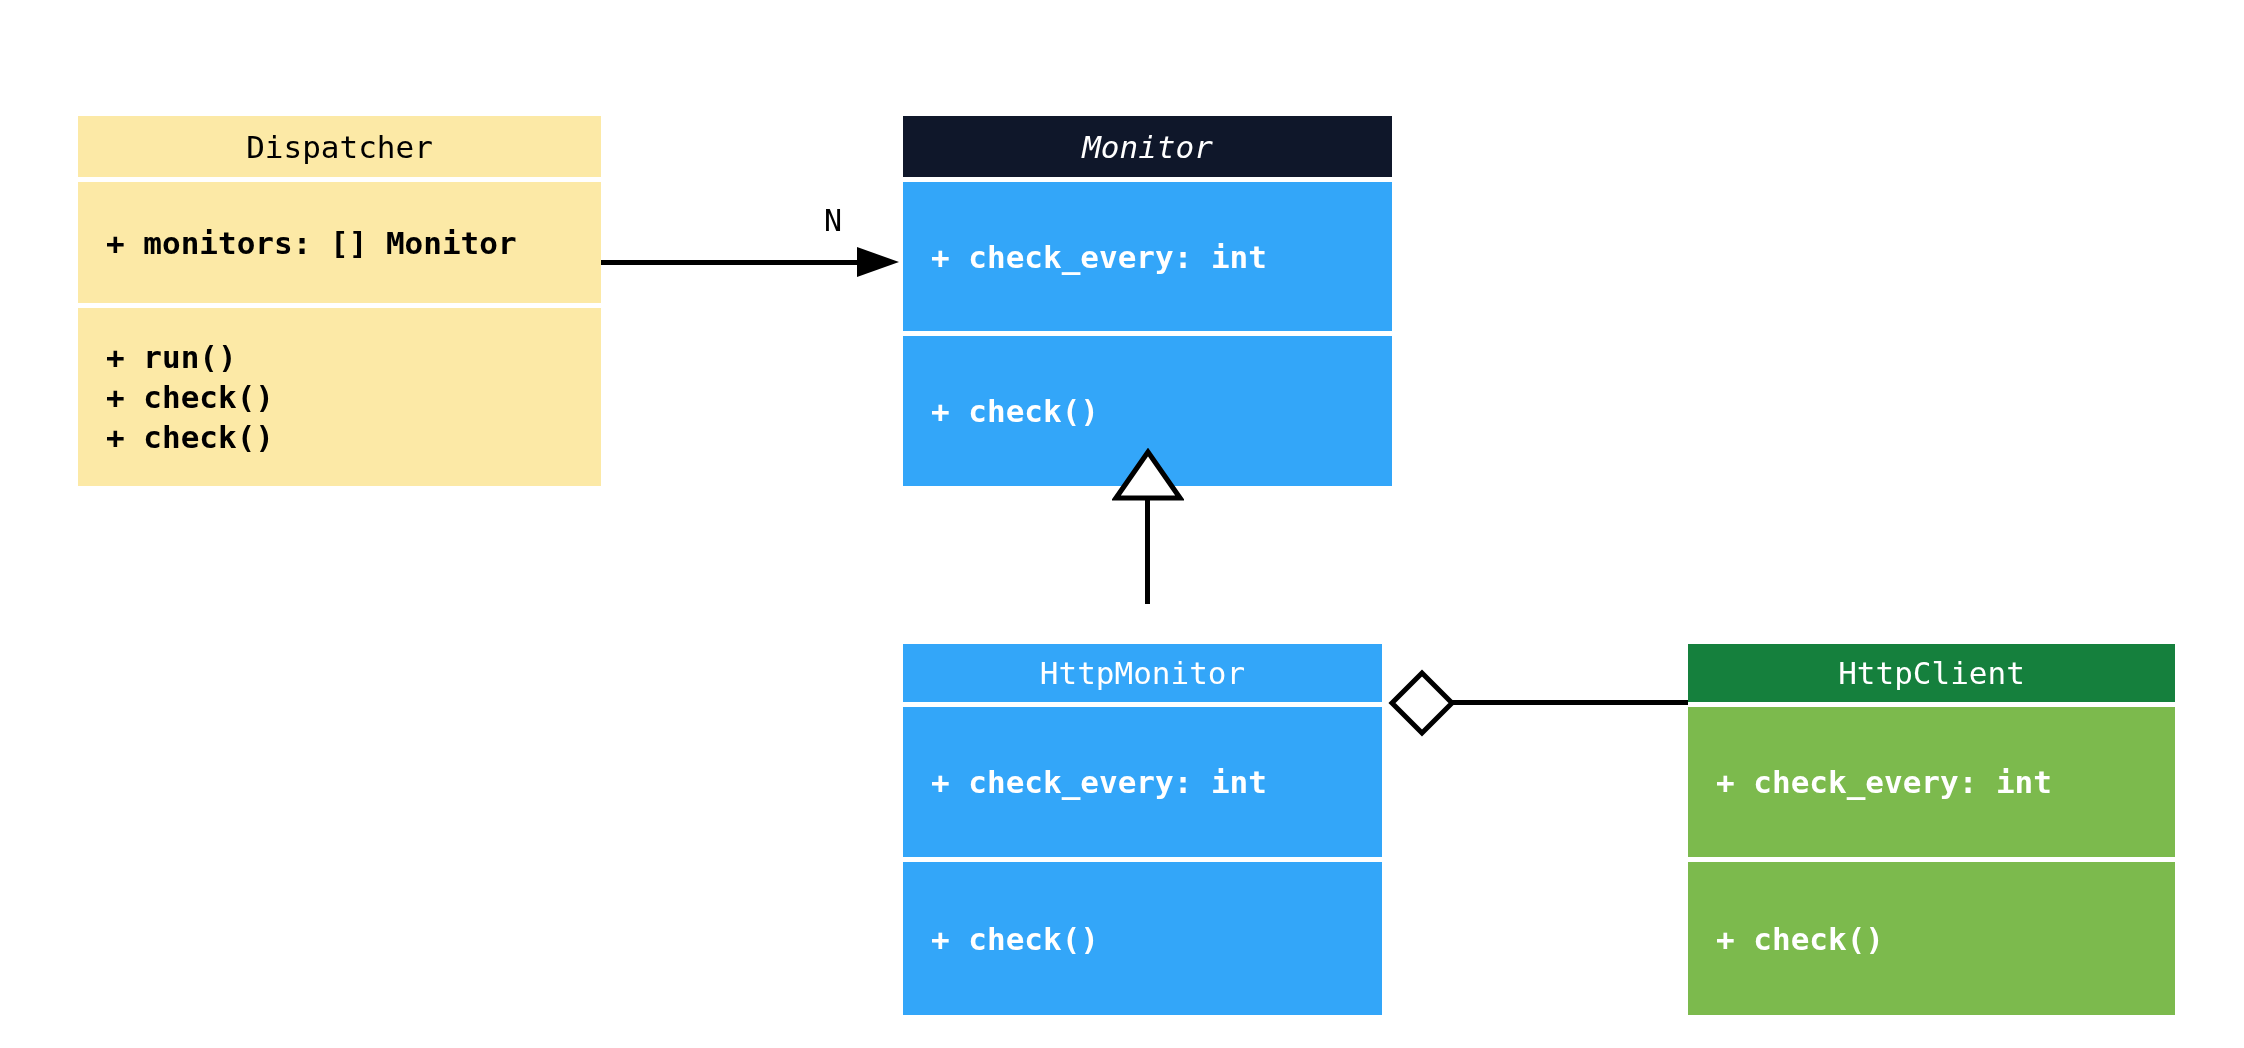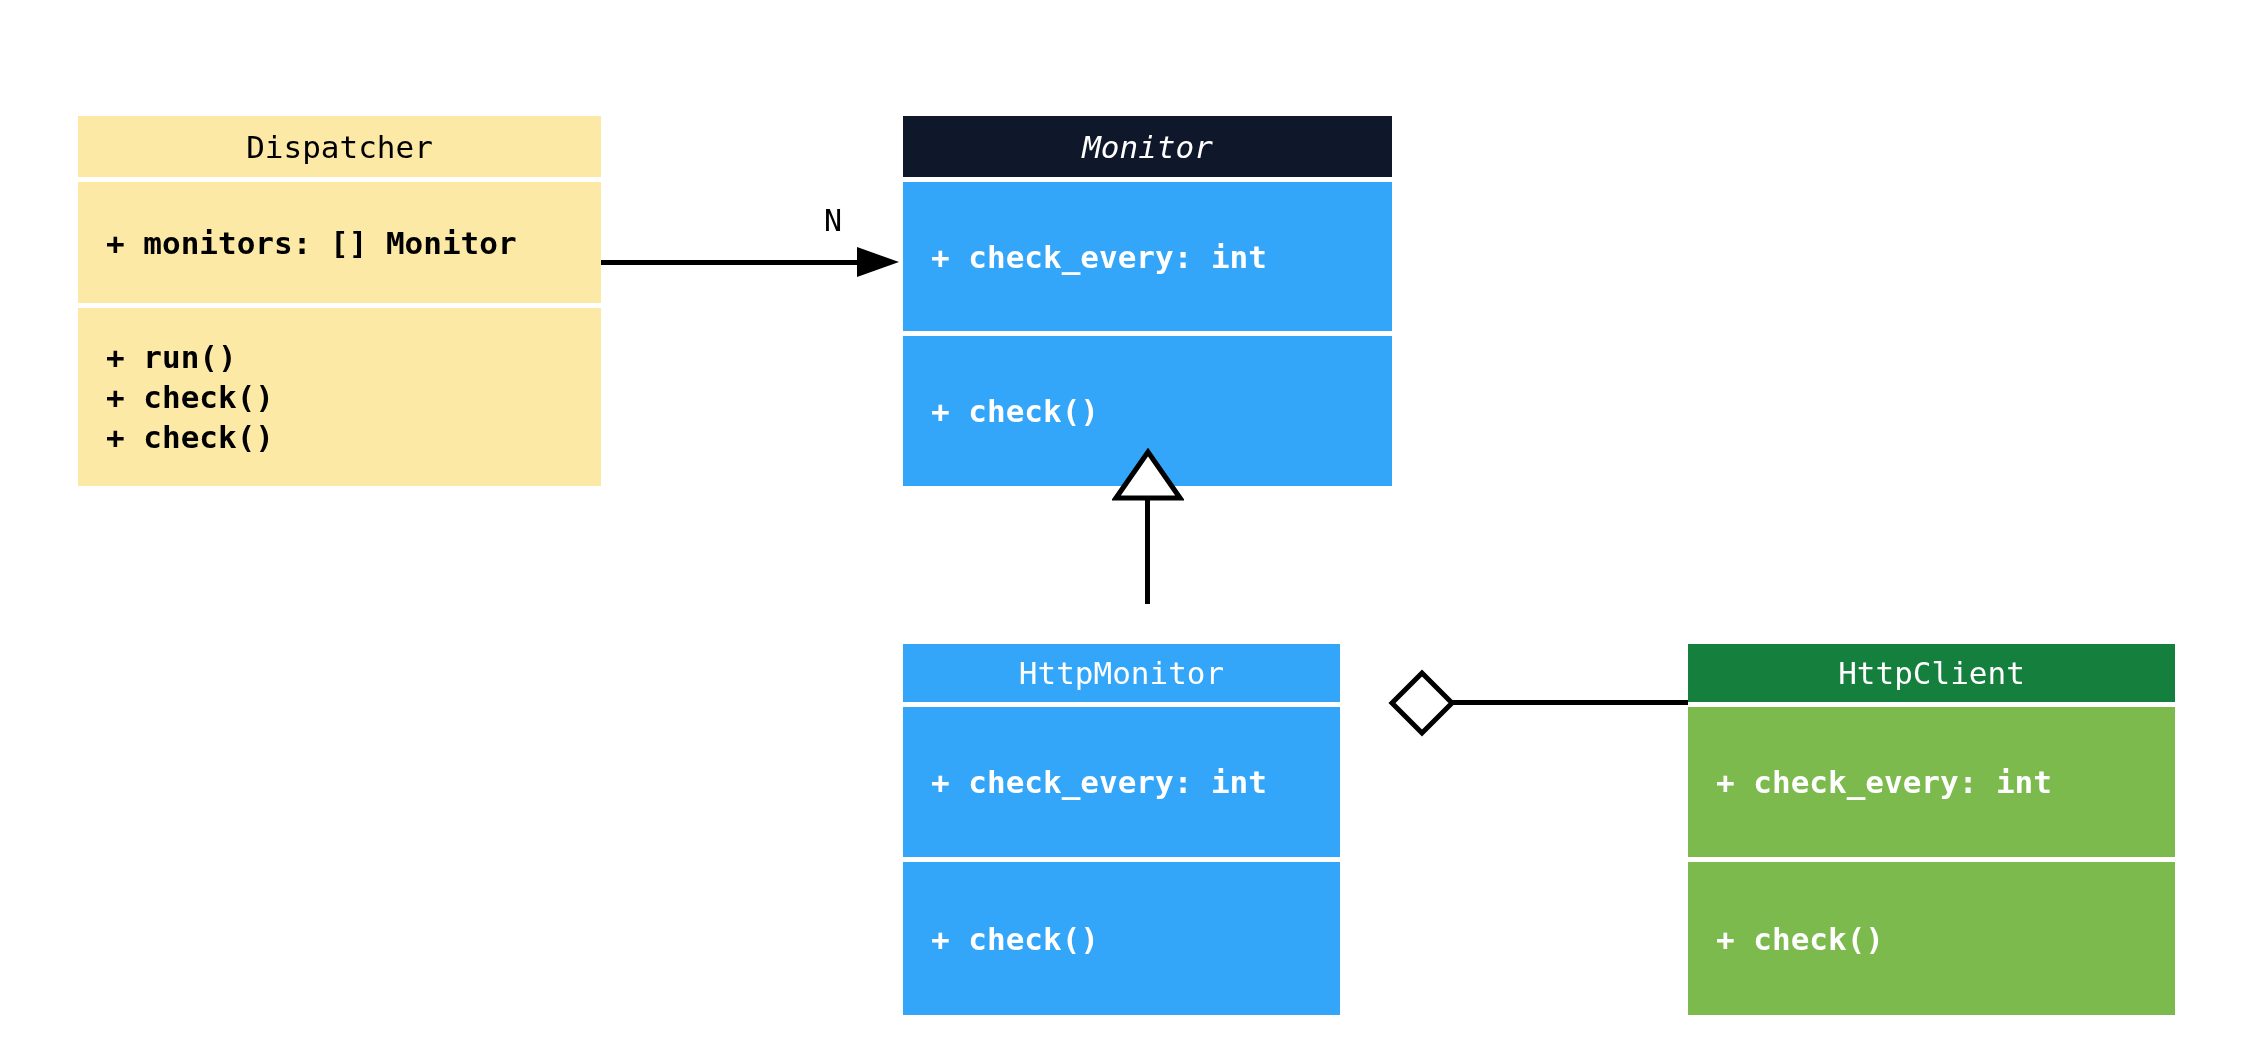--- a/index.html
+++ b/index.html
@@ -33,21 +33,21 @@
   .box-dispatcher{left:78px;top:76px;width:523px;}
   .box-dispatcher .sec-title{height:61px;}
   .box-dispatcher .sec-attrs{height:121px;}
   .box-dispatcher .sec-methods{height:178px;}
 
   .box-monitor{left:903px;top:76px;width:489px;}
   .box-monitor .sec-title{height:61px;}
   .box-monitor .sec-attrs{height:149px;}
   .box-monitor .sec-methods{height:150px;}
 
-  .box-httpmonitor{left:903px;top:604px;width:437px;}
+  .box-httpmonitor{left:903px;top:604px;width:479px;}
   .box-httpmonitor .sec-title{height:58px;}
   .box-httpmonitor .sec-attrs{height:150px;}
   .box-httpmonitor .sec-methods{height:153px;}
 
   .box-httpclient{left:1688px;top:604px;width:487px;}
   .box-httpclient .sec-title{height:58px;}
   .box-httpclient .sec-attrs{height:150px;}
   .box-httpclient .sec-methods{height:153px;}
 
   

